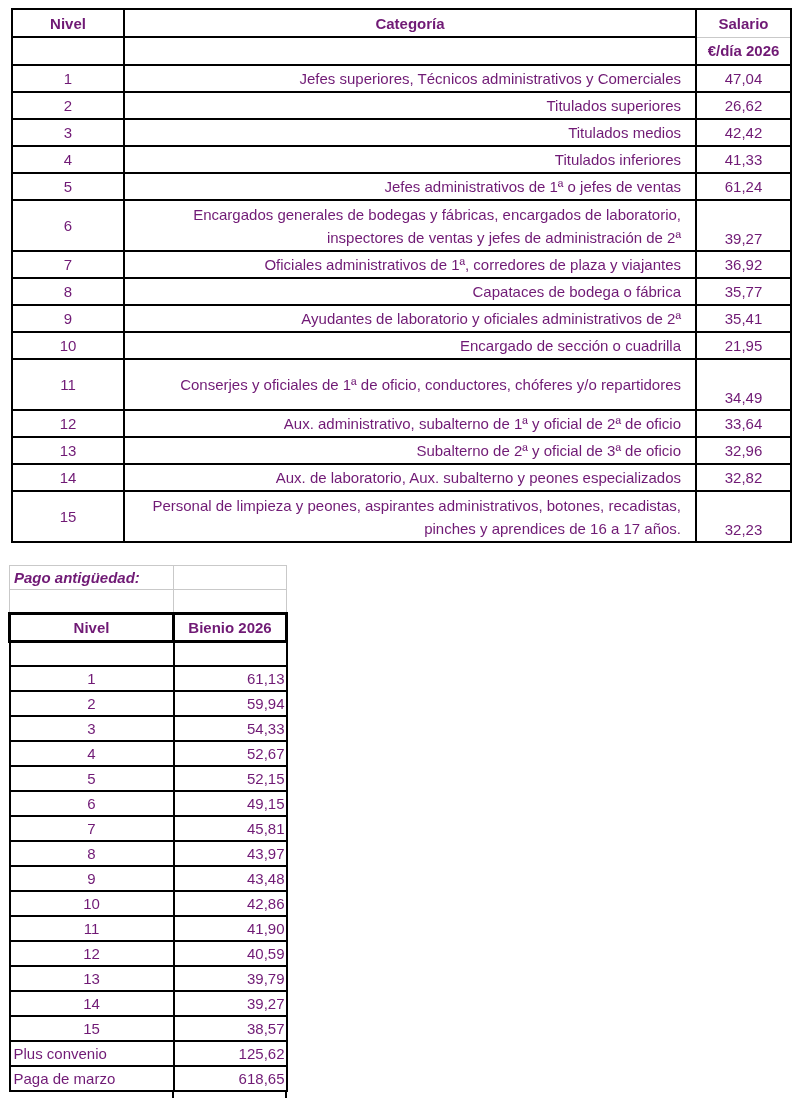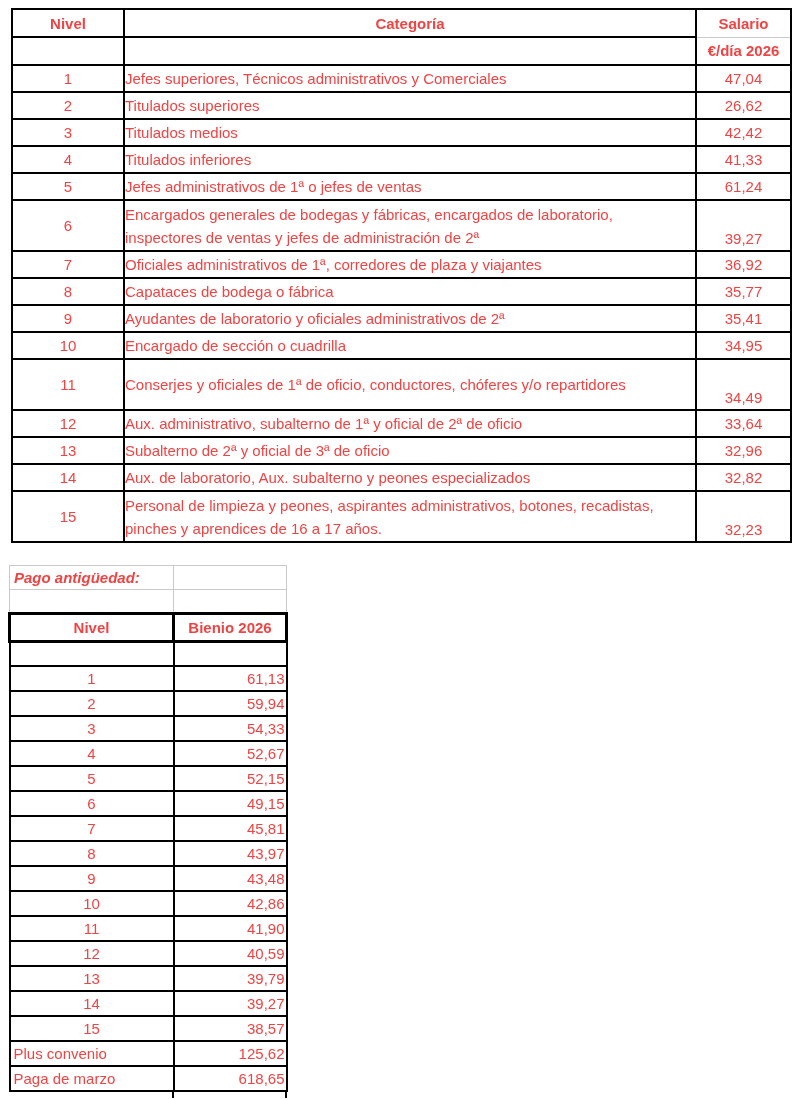--- a/index.html
+++ b/index.html
@@ -9,39 +9,39 @@
     height: 1100px;
     background: #ffffff;
     font-family: "Liberation Sans", sans-serif;
     color: #000000;
     overflow: hidden;
   }
   table {
     border-collapse: collapse;
     table-layout: fixed;
     font-size: 15px;
-    color: #ef4444;
+    color: #701a75;
   }
 
   
   #table1-wrap { position: absolute; left: 11px; top: 8px; }
   #table1 td, #table1 th {
     border: 2px solid #000;
     overflow: hidden;
     background: #fff;
   }
   #table1 tr.t1-head { height: 28px; }
   #table1 th { font-weight: bold; text-align: center; padding: 0 2px; }
   #table1 th.h-sal { border-bottom: 1px solid #c9c9c9; margin-top: 32px; }
   #table1 th.h-sal-sub { border-top: 1px solid #c9c9c9; }
   #table1 tr.t1-row { height: 26px; }
   #table1 tr.t1-row.tall { height: 51px; }
   #table1 td.nivel { text-align: center; vertical-align: middle; }
   #table1 td.cat {
-    text-align: left;
+    text-align: right;
     vertical-align: middle;
     padding: 1px 14px 1px 0;
     line-height: 23px;
   }
   #table1 td.sal { text-align: center; vertical-align: middle; }
   #table1 tr.tall td.sal { vertical-align: bottom; padding-bottom: 3px; }
 
   
   #table2-wrap { position: absolute; left: 8px; top: 565px; }
   #table2 td, #table2 th { overflow: hidden; background: #fff; }
@@ -140,21 +140,21 @@
     <td class="sal">35,77</td>
   </tr>
         <tr class="t1-row">
     <td class="nivel">9</td>
     <td class="cat">Ayudantes de laboratorio y oficiales administrativos de 2ª</td>
     <td class="sal">35,41</td>
   </tr>
         <tr class="t1-row">
     <td class="nivel">10</td>
     <td class="cat">Encargado de sección o cuadrilla</td>
-    <td class="sal">34,95</td>
+    <td class="sal">21,95</td>
   </tr>
         <tr class="t1-row tall">
     <td class="nivel">11</td>
     <td class="cat">Conserjes y oficiales de 1ª de oficio, conductores, chóferes y/o repartidores</td>
     <td class="sal">34,49</td>
   </tr>
         <tr class="t1-row">
     <td class="nivel">12</td>
     <td class="cat">Aux. administrativo, subalterno de 1ª y oficial de 2ª de oficio</td>
     <td class="sal">33,64</td>

